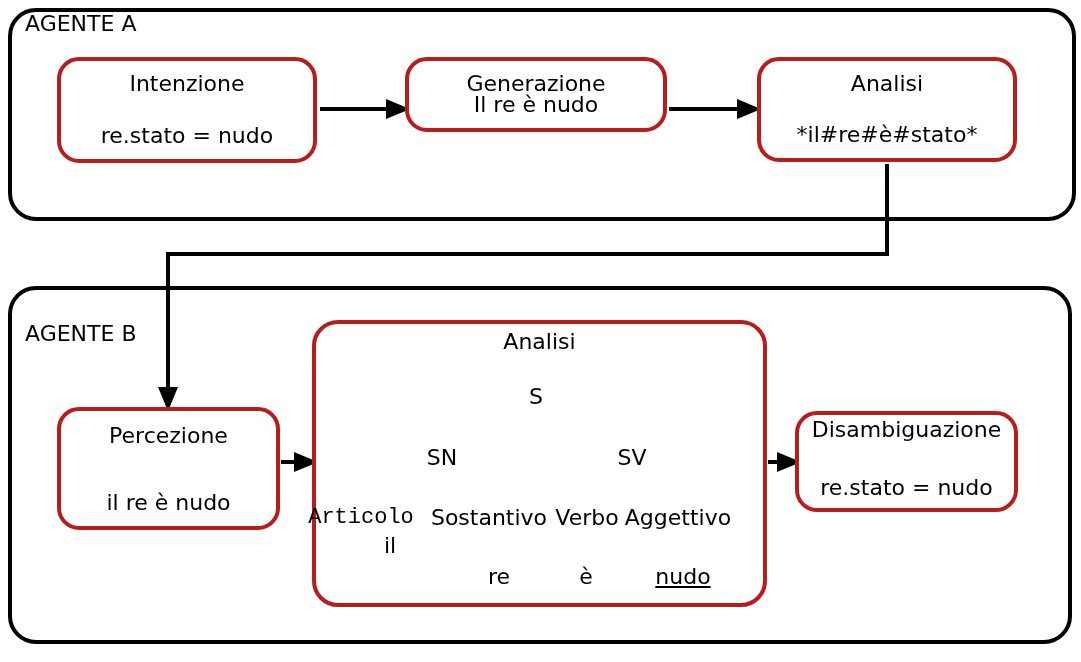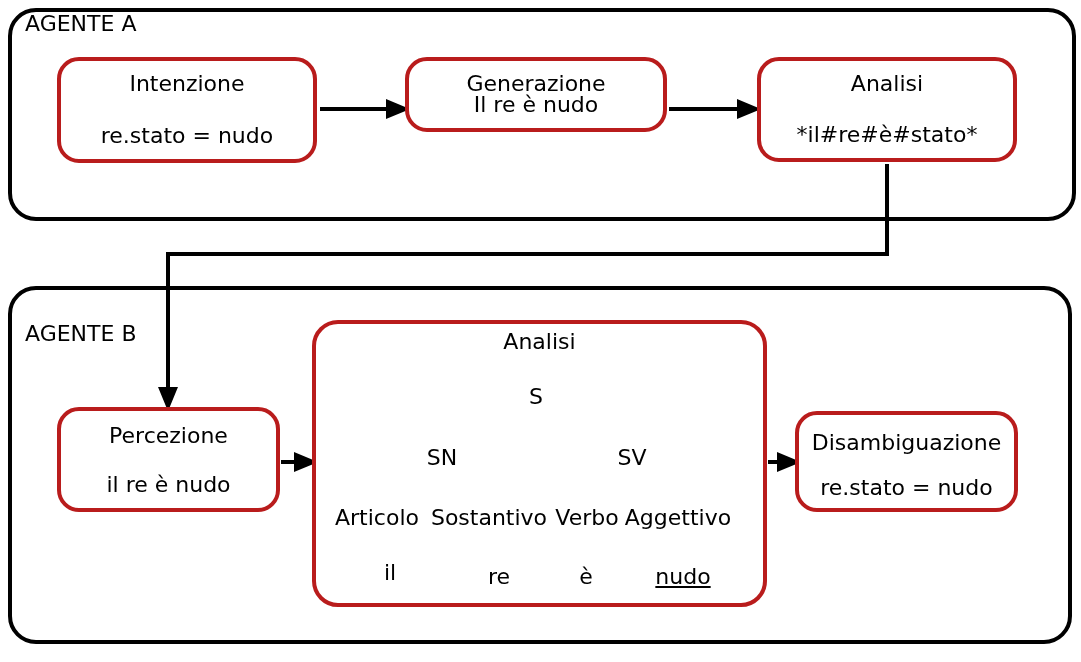--- a/index.html
+++ b/index.html
@@ -62,26 +62,26 @@
     left: 0;
     right: 0;
     text-align: center;
     font-size: 22px;
     line-height: 22px;
     white-space: nowrap;
   }
   .box-intenzione      { left: 57px;  top: 57px;  width: 260px; height: 106px; }
   .box-generazione     { left: 405px; top: 57px;  width: 262px; height: 75px; }
   .box-sintesi         { left: 757px; top: 57px;  width: 260px; height: 105px; }
-  .box-percezione      { left: 57px;  top: 407px; width: 223px; height: 105px; }
+  .box-percezione      { left: 57px;  top: 407px; width: 223px; height: 123px; }
   .box-percezione .node-title { top: 14px; }
   .box-analisi         { left: 312px; top: 320px; width: 455px; height: 287px; border-radius: 26px; }
   .box-analisi .node-title { top: 7px; }
   .box-disambiguazione { left: 795px; top: 411px; width: 223px; height: 101px; }
-  .box-disambiguazione .node-title { top: 17px; }
+  .box-disambiguazione .node-title { top: 4px; }
   .box-disambiguazione .node-content { bottom: 9px; }
   .tlabel {
     position: absolute;
     transform: translate(-50%, -50%);
     font-size: 22px;
     line-height: 22px;
     white-space: nowrap;
   }
 </style>
 </head>
@@ -158,25 +158,25 @@
     <div class="node-content">il re è nudo</div>
   </div>
 
   <div class="node box-analisi">
     <div class="node-title">Analisi</div>
   </div>
 
   <span class="tlabel" style="left:536px; top:397px;">S</span>
   <span class="tlabel" style="left:442px; top:458px;">SN</span>
   <span class="tlabel" style="left:632px; top:458px;">SV</span>
-  <span class="tlabel" style="left:377px; top:518px;">Articolo</span>
+  <span class="tlabel" style="left:361px; top:518px;font-family:Liberation Mono, monospace;">Articolo</span>
   <span class="tlabel" style="left:489px; top:518px;">Sostantivo</span>
   <span class="tlabel" style="left:587px; top:518px;">Verbo</span>
   <span class="tlabel" style="left:678px; top:518px;">Aggettivo</span>
-  <span class="tlabel" style="left:390px; top:573px;">il</span>
+  <span class="tlabel" style="left:390px; top:546px;">il</span>
   <span class="tlabel" style="left:499px; top:577px;">re</span>
   <span class="tlabel" style="left:586px; top:577px;">è</span>
   <span class="tlabel" style="left:683px; top:577px;text-decoration:underline;">nudo</span>
 
   <div class="node box-disambiguazione">
     <div class="node-title">Disambiguazione</div>
     <div class="node-content">re.stato = nudo</div>
   </div>
 
 </div>

